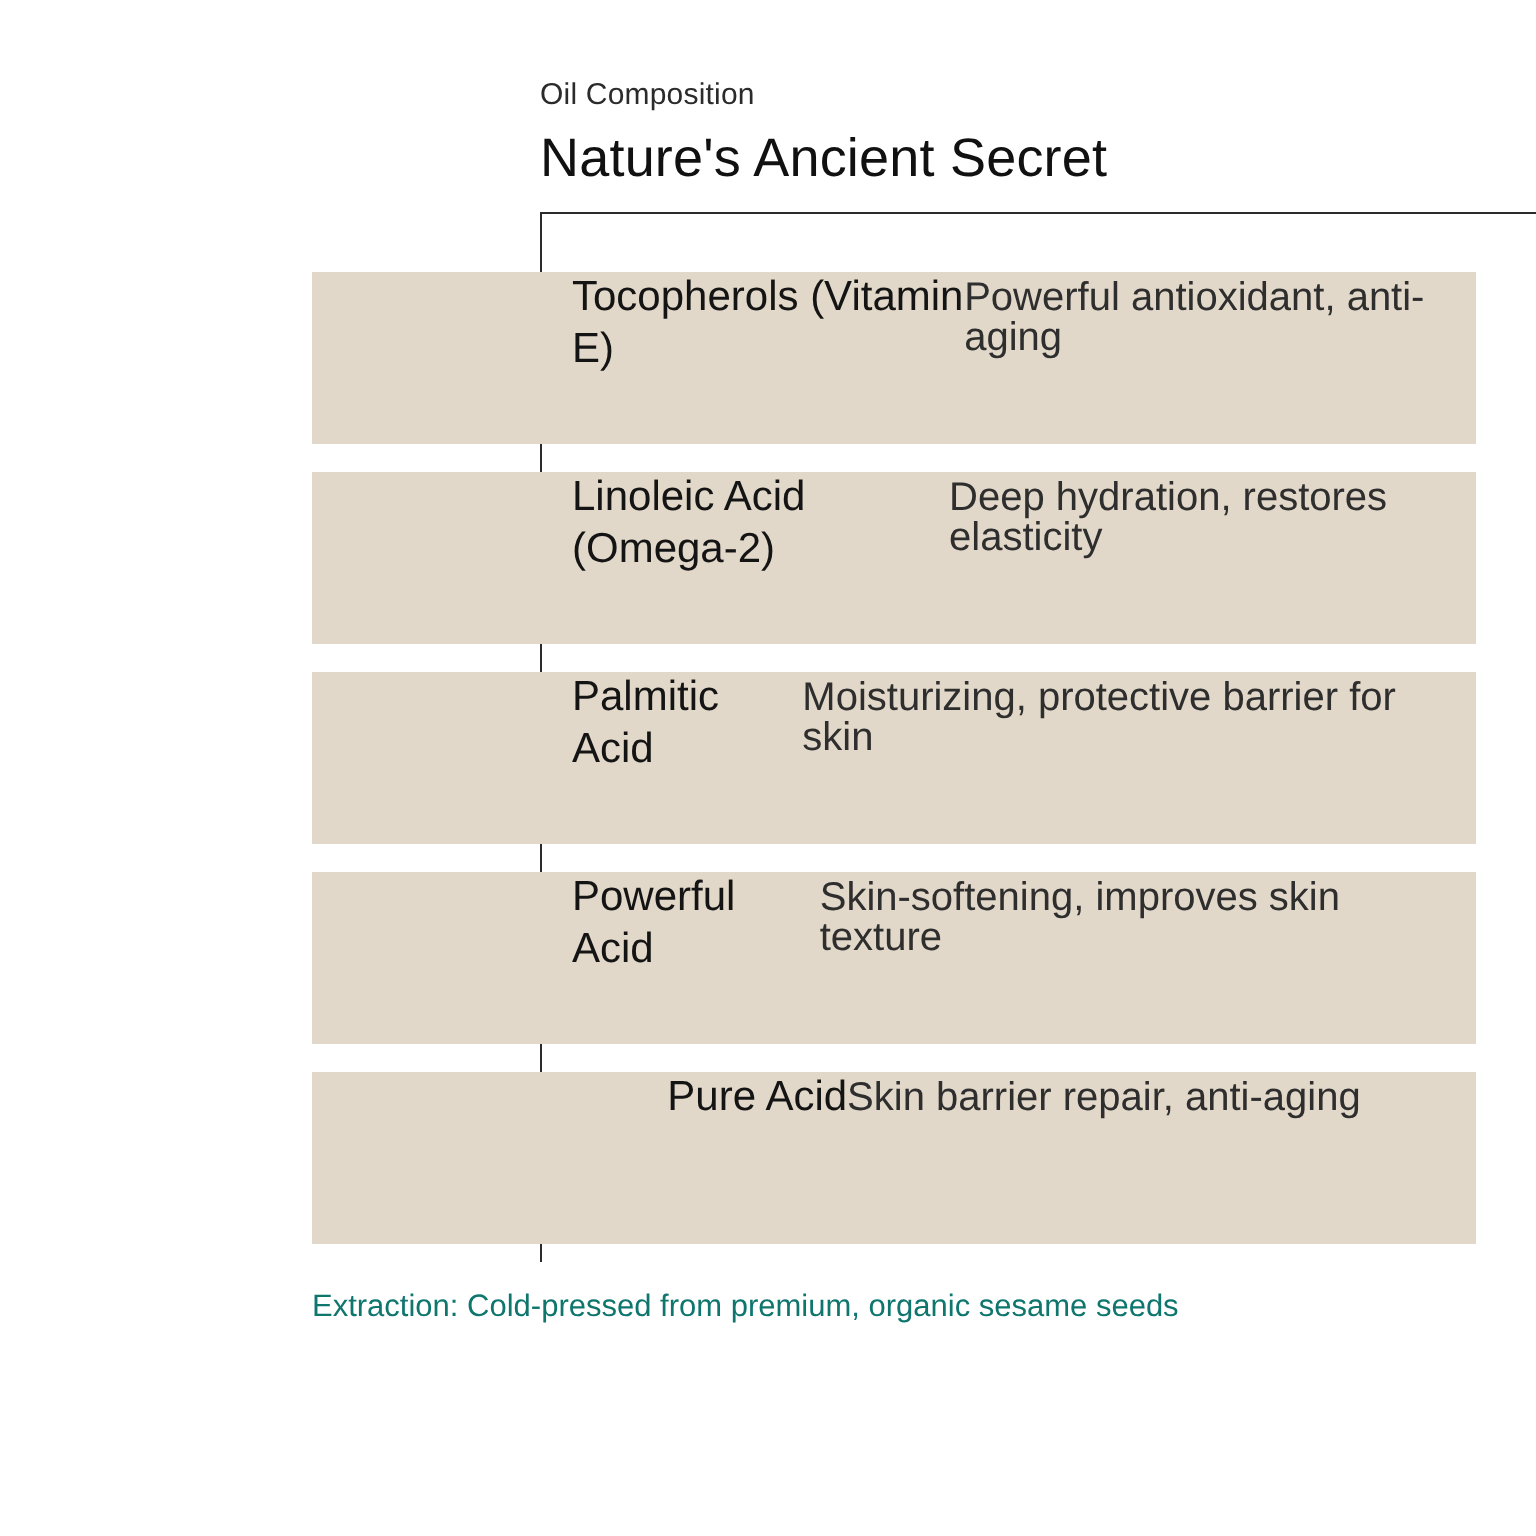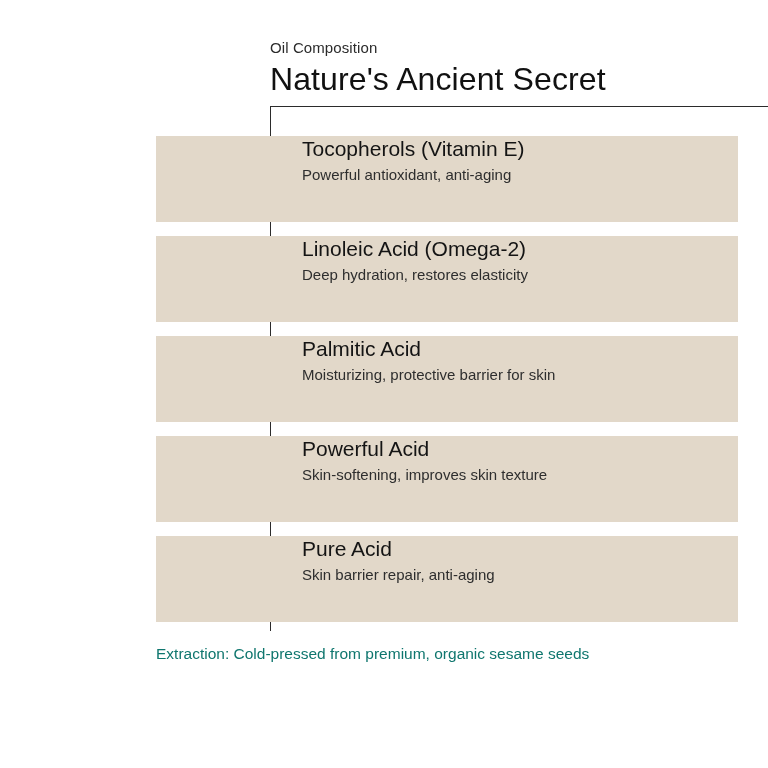--- a/index.html
+++ b/index.html
@@ -28,21 +28,21 @@
     top: 38px;
     width: 480px;
   }
   .eyebrow {
     font-size: 15px;
     line-height: 20px;
     color: #2b2b2b;
     letter-spacing: 0.1px;
   }
   .title {
-    font-size: 32px;
+    font-size: 27px;
     line-height: 34px;
     font-weight: 400;
     color: #111111;
     margin-top: 4px;
     letter-spacing: 0.1px;
   }
 
   
   .vline {
     position: absolute;
@@ -70,36 +70,36 @@
   }
   .row {
     position: relative;
     width: 582px;
     height: 86px;
     background: #e2d8c9;
     margin-bottom: 14px;
   }
   .row-text {
     position: absolute;
-    left: 146px;
+    left: 130px;
     top: 0;
     right: 10px;
     height: 100%;
     display: flex;
-    flex-direction: column;
-    justify-content: flex-start;
+    flex-direction: row;
+    justify-content: center;
   }
   .row-name {
     font-size: 21px;
     line-height: 26px;
     color: #141414;
     font-weight: 400;
   }
   .row-desc {
-    font-size: 15px;
+    font-size: 20px;
     line-height: 20px;
     color: #2e2e2e;
     margin-top: 3px;
   }
 
   
   .footer {
     position: absolute;
     left: 156px;
     top: 642px;

